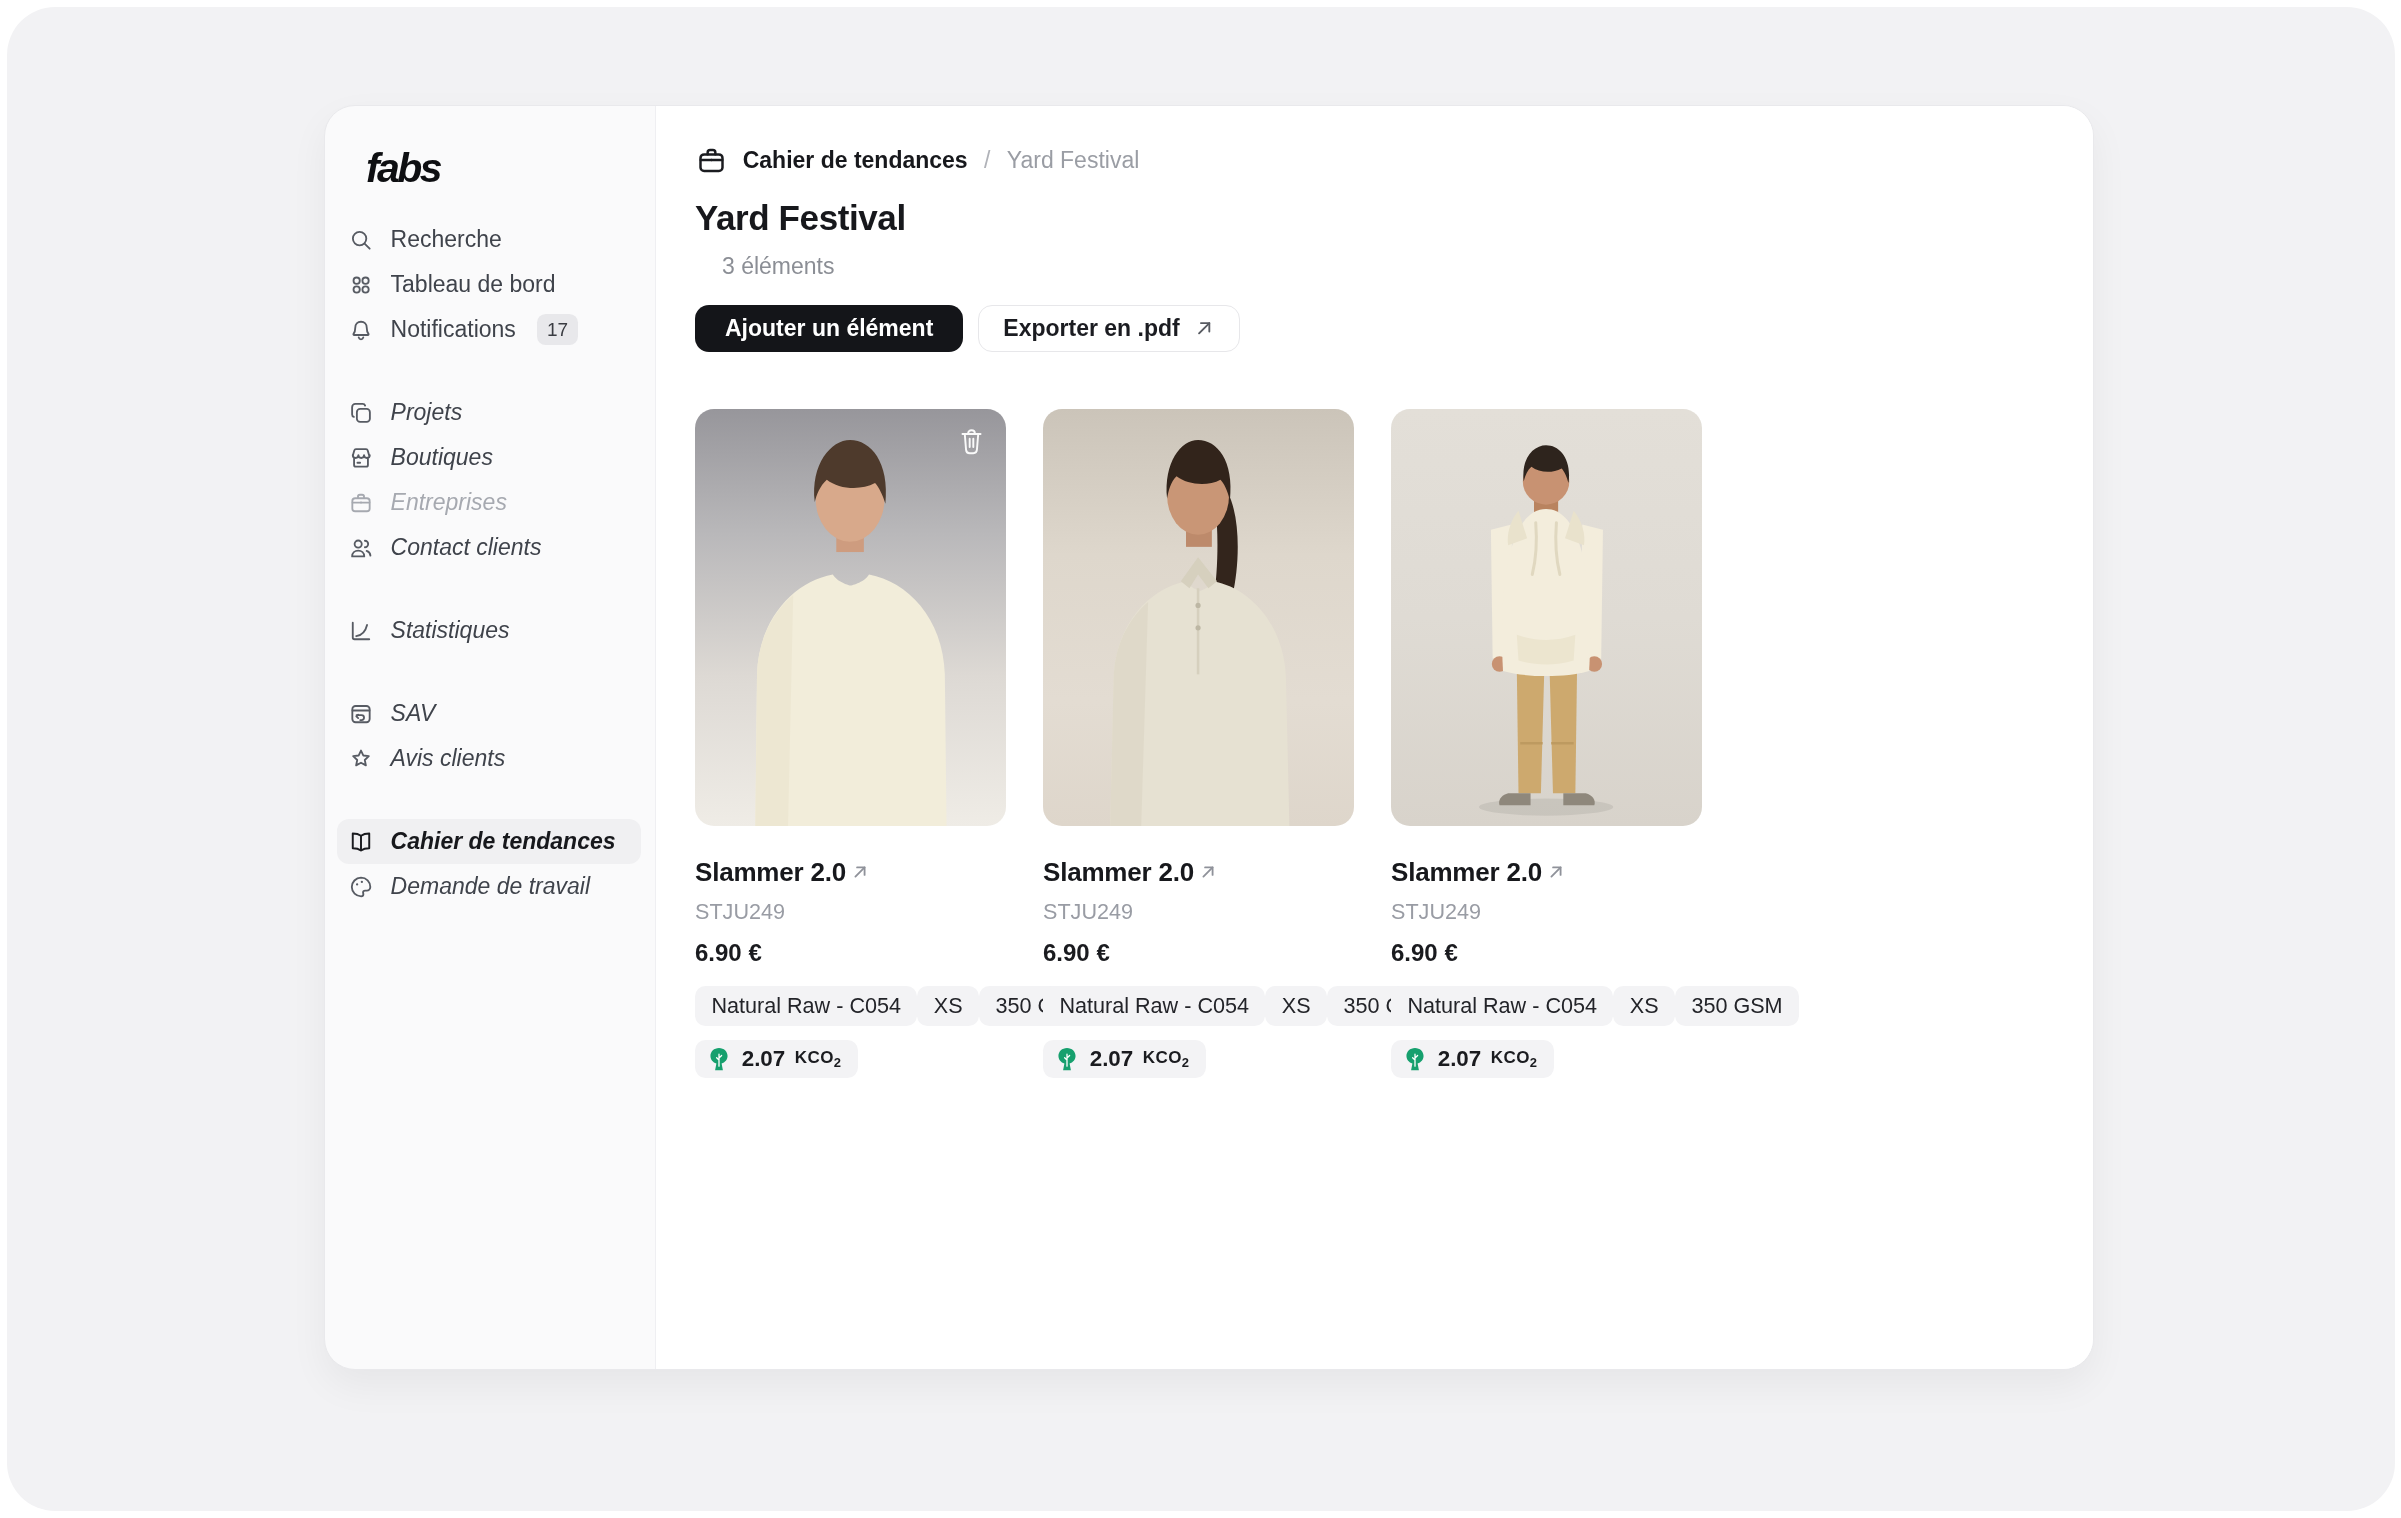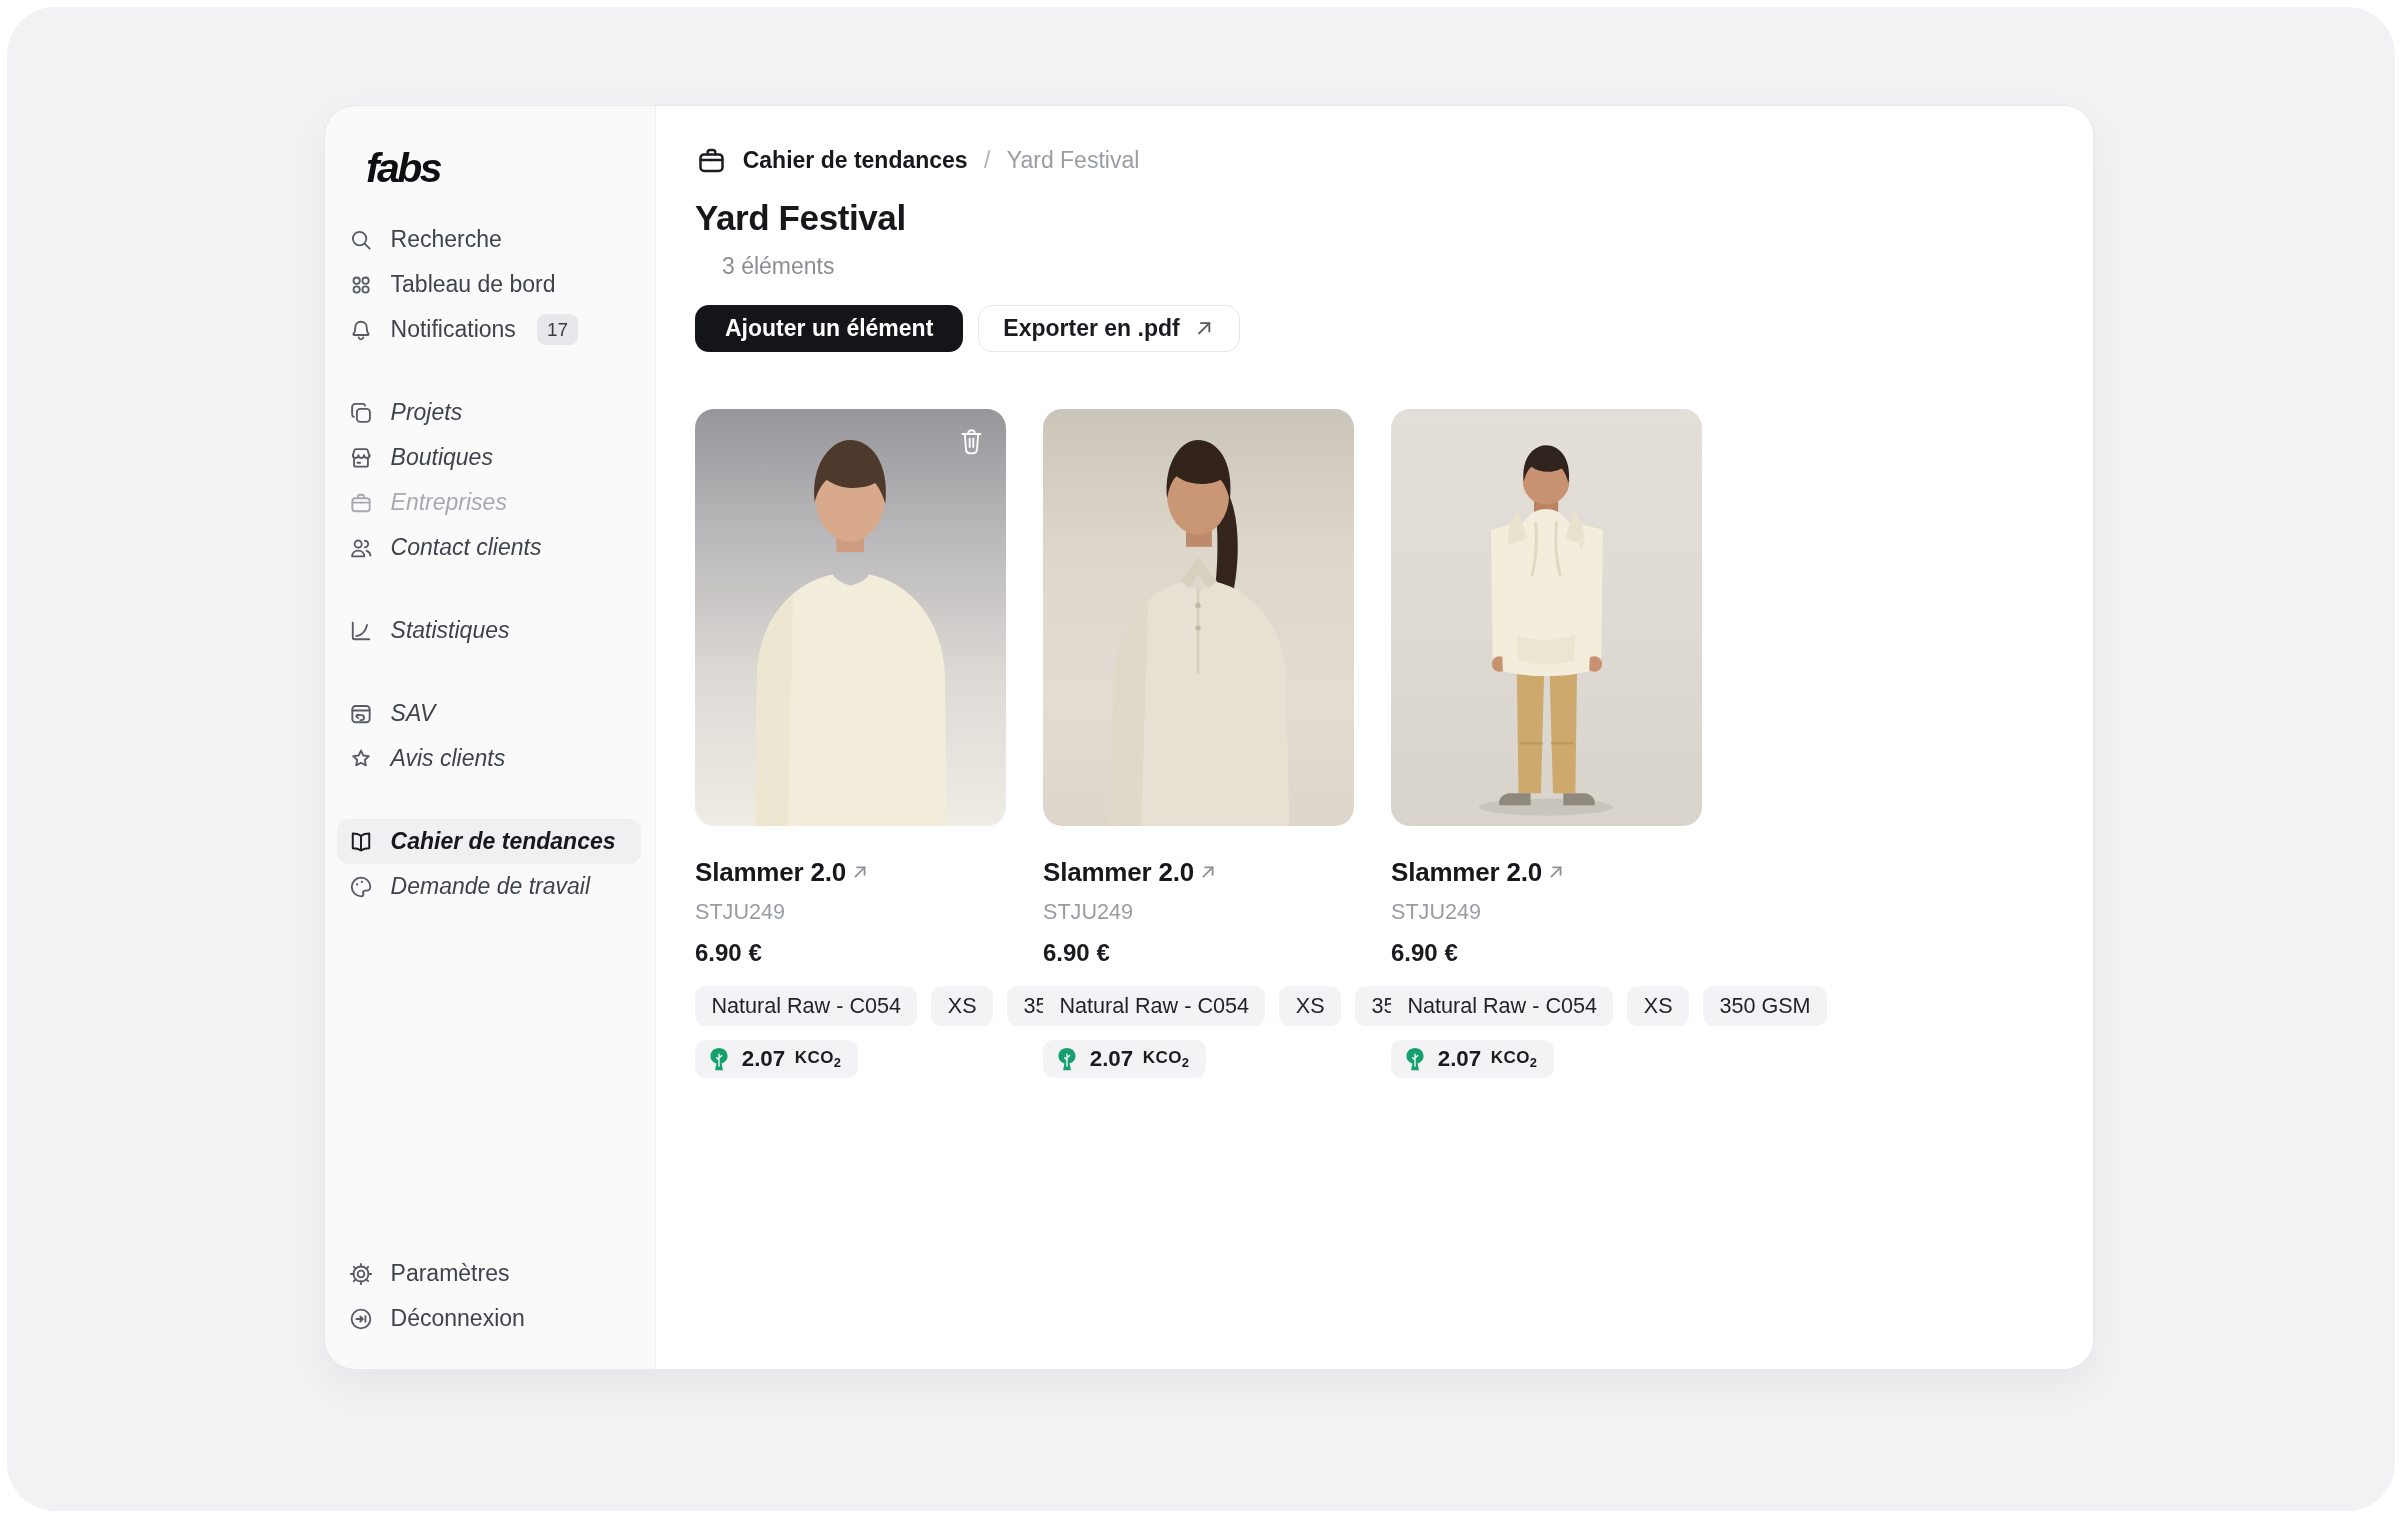--- a/index.html
+++ b/index.html
@@ -65,21 +65,21 @@
   .trash-btn { position:absolute; top:14px; right:15.5px; width:38px; height:38px;
                background:transparent; border:none; cursor:pointer; padding:0; }
   .trash-btn svg { width:31px; height:31px; color:#FAFAFA; }
 
   .card-title-row { margin-top:31px; display:flex; align-items:center; gap:4px; cursor:pointer; }
   .card-title { font-size:26px; font-weight:700; letter-spacing:-0.2px; }
   .card-title-row svg { width:20px; height:20px; color:#8F929A; }
   .sku { margin-top:11.2px; font-size:21.6px; color:#999CA4; }
   .price { margin-top:14px; font-size:24px; font-weight:600; color:#1A1B1F; }
 
-  .tags { margin-top:19px; display:flex; gap:14px; }
+  .tags { margin-top:19px; display:flex; gap:0; }
   .tag { background:#F3F3F5; border-radius:10.4px; padding:7px 16.4px; font-size:21.6px;
          color:#232429; white-space:nowrap; }
   .eco { margin-top:14px; display:inline-flex; align-items:center; gap:9.5px;
          background:#F3F3F5; border-radius:10.4px; padding:6px 17px 6px 11.2px; }
   .eco svg { width:26px; height:26px; }
   .eco-val { font-size:22.4px; font-weight:600; color:#1A1B1F; }
   .eco-unit { font-size:17px; font-weight:600; color:#1A1B1F; letter-spacing:0.4px; }
   .eco-unit sub { font-size:13px; }
 </style>
 </head>
@@ -196,39 +196,20 @@
               <path d="M12 3.4a8.6 8.6 0 1 0 .2 17.2c1.3 0 2-.8 2-1.9 0-.6-.3-1-.3-1.6 0-1 .8-1.8 1.9-1.8h1.6c1.7 0 3.2-1.3 3.2-3.2C20.6 7 16.8 3.4 12 3.4z"></path>
               <circle cx="8.4" cy="9.6" r="1.05" fill="currentColor" stroke="none"></circle>
               <circle cx="12.8" cy="7.3" r="1.05" fill="currentColor" stroke="none"></circle>
             </svg>
           <span class="lbl">Demande de travail</span>
         </div>
       </nav>
 
       <div class="side-spacer"></div>
 
-      <nav class="nav-group">
-        <div class="item">
-          <svg viewBox="0 0 24 24" fill="none" stroke="currentColor" stroke-width="1.7" stroke-linecap="round">
-              <circle cx="12" cy="12" r="3.1"></circle>
-              <circle cx="12" cy="12" r="6.9"></circle>
-              <path d="M12 2.6v2.5M12 18.9v2.5M2.6 12h2.5M18.9 12h2.5M5.4 5.4l1.7 1.7M16.9 16.9l1.7 1.7M18.6 5.4l-1.7 1.7M7.1 16.9l-1.7 1.7"></path>
-            </svg>
-          <span class="lbl">Paramètres</span>
-        </div>
-        <div class="item">
-          <svg viewBox="0 0 24 24" fill="none" stroke="currentColor" stroke-width="1.7" stroke-linecap="round" stroke-linejoin="round">
-              <circle cx="12" cy="12" r="8.6"></circle>
-              <path d="M7.8 12h5.6"></path>
-              <path d="M11.3 9.7l2.3 2.3-2.3 2.3"></path>
-              <path d="M16.1 9.4v5.2"></path>
-            </svg>
-          <span class="lbl">Déconnexion</span>
-        </div>
-      </nav>
     </aside>
 
     <main class="main">
 
       <div class="breadcrumb">
         <svg viewBox="0 0 24 24" fill="none" stroke="currentColor" stroke-width="1.8" stroke-linecap="round" stroke-linejoin="round">
             <rect x="4" y="7.6" width="16" height="12" rx="2.6"></rect>
             <path d="M9.2 7.4V6.2c0-1 .8-1.8 1.8-1.8h2c1 0 1.8.8 1.8 1.8v1.2"></path>
             <path d="M4.2 11.6h15.6"></path>
             <circle cx="12" cy="11.6" r=".9" fill="currentColor" stroke="none"></circle>

